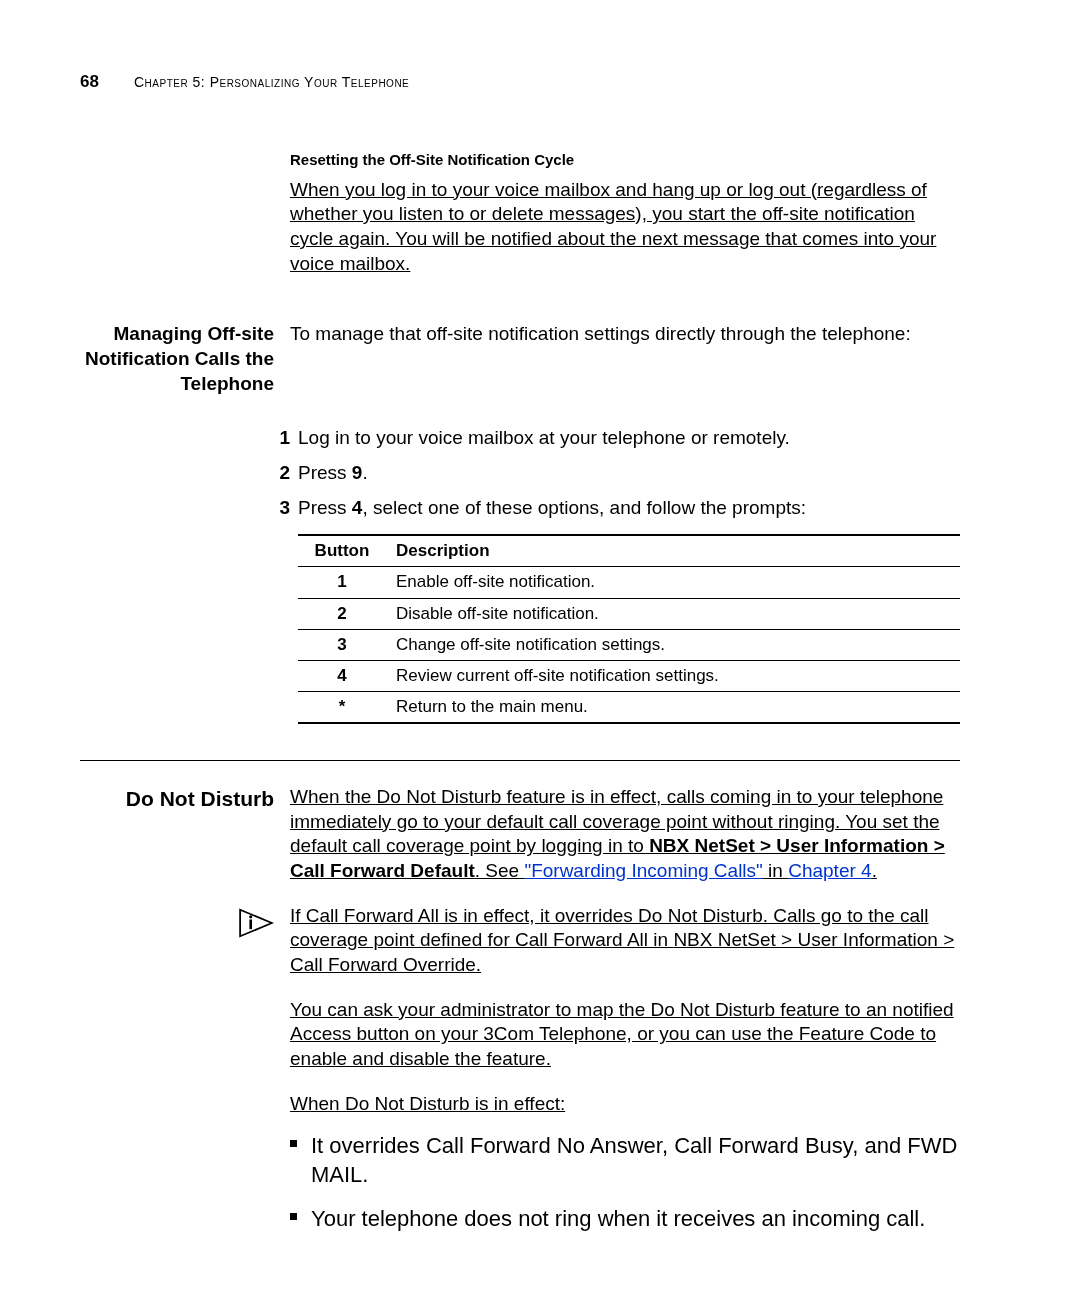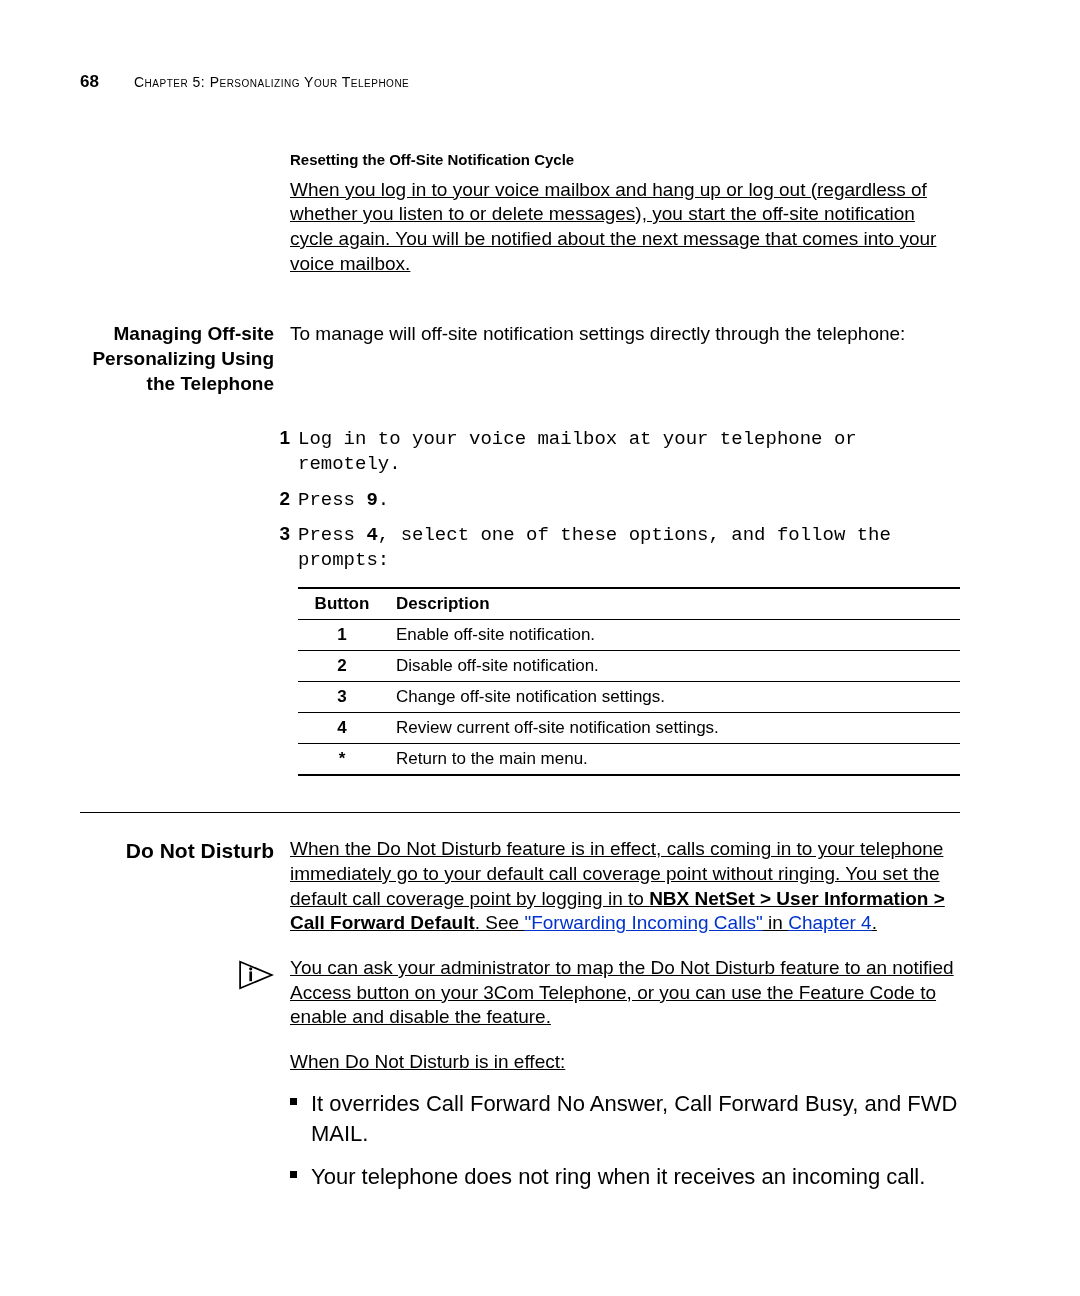--- a/index.html
+++ b/index.html
@@ -77,21 +77,20 @@
   .num-item .num {
     font-weight: 700;
     width: 24px;
     flex: 0 0 24px;
     text-align: right;
     margin-right: 8px;
     font-size: 19px;
   }
   .num-item .txt {
     font-size: 19px;
-    font-family: Liberation Mono, monospace;
   }
 
   .btn-table {
     margin-top: 14px;
     margin-left: 0;
     width: 100%;
     border-collapse: collapse;
   }
   .btn-table th, .btn-table td {
     text-align: left;
@@ -173,24 +172,24 @@
   <div class="two-col">
     <div class="left-col"></div>
     <div class="right-col">
       <div class="sub-head">Resetting the Off-Site Notification Cycle</div>
       <div class="para">When you log in to your voice mailbox and hang up or log out (regardless of whether you listen to or delete messages), you start the off-site notification cycle again. You will be notified about the next message that comes into your voice mailbox.</div>
     </div>
   </div>
 
   <div class="two-col" style="margin-top:18px;">
     <div class="left-col">
-      <div class="side-head">Managing Off-site Personalizing Using the Telephone</div>
-    </div>
-    <div class="right-col">
-      <div>To manage will off-site notification settings directly through the telephone:</div>
+      <div class="side-head">Managing Off-site Notification Calls the Telephone</div>
+    </div>
+    <div class="right-col">
+      <div>To manage that off-site notification settings directly through the telephone:</div>
     </div>
   </div>
 
   <div class="two-col">
     <div class="left-col"></div>
     <div class="right-col" style="margin-left:-24px;">
       <div class="num-list">
         <div class="num-item">
           <span class="num">1</span>
           <span class="txt">Log in to your voice mailbox at your telephone or remotely.</span>
@@ -259,20 +258,23 @@
 
   <div class="two-col">
     <div class="left-col" style="display:flex; justify-content:flex-end;">
       <svg class="info-icon" viewBox="0 0 40 34">
         <polygon points="2,2 2,32 38,17" fill="none" stroke="#000" stroke-width="2"></polygon>
         <circle cx="14" cy="10" r="1.8" fill="#000"></circle>
         <rect x="12.5" y="13" width="3" height="11" fill="#000"></rect>
       </svg>
     </div>
     <div class="right-col">
+      <div class="para" style="margin-bottom:20px;">
+        <span>If Call Forward All is in effect, it overrides Do Not Disturb. Calls go to the call coverage point defined for Call Forward All in </span><span>NBX NetSet &gt; User Information &gt; Call Forward Override</span><span>.</span>
+      </div>
       <div class="para" style="margin-bottom:20px;">You can ask your administrator to map the Do Not Disturb feature to an notified Access button on your 3Com Telephone, or you can use the Feature Code to enable and disable the feature.</div>
       <div class="para" style="margin-bottom:10px;">When Do Not Disturb is in effect:</div>
       <div class="bullet-list">
         <div class="bullet-item">
           <span class="sq"></span>
           <span class="txt">It overrides Call Forward No Answer, Call Forward Busy, and FWD MAIL.</span>
         </div>
         <div class="bullet-item">
           <span class="sq"></span>
           <span class="txt">Your telephone does not ring when it receives an incoming call.</span>

